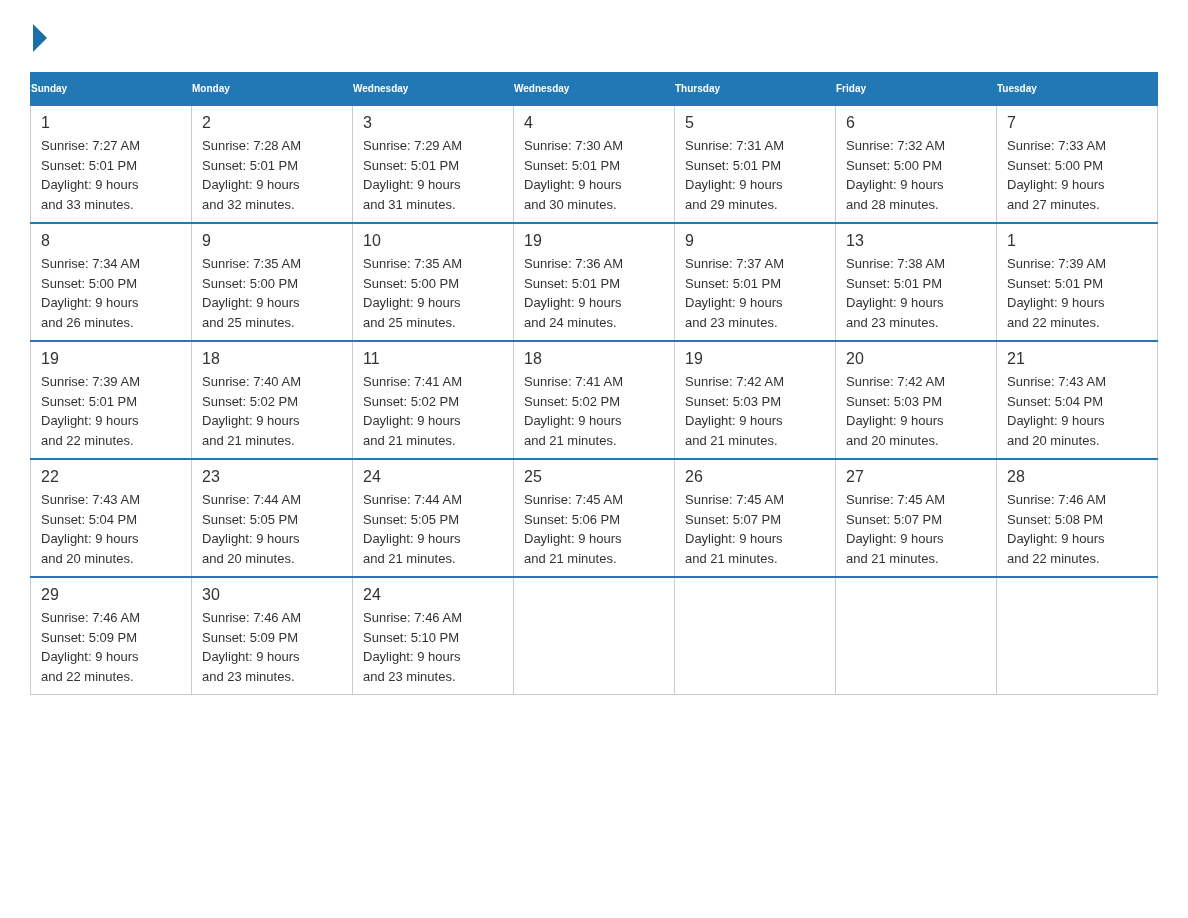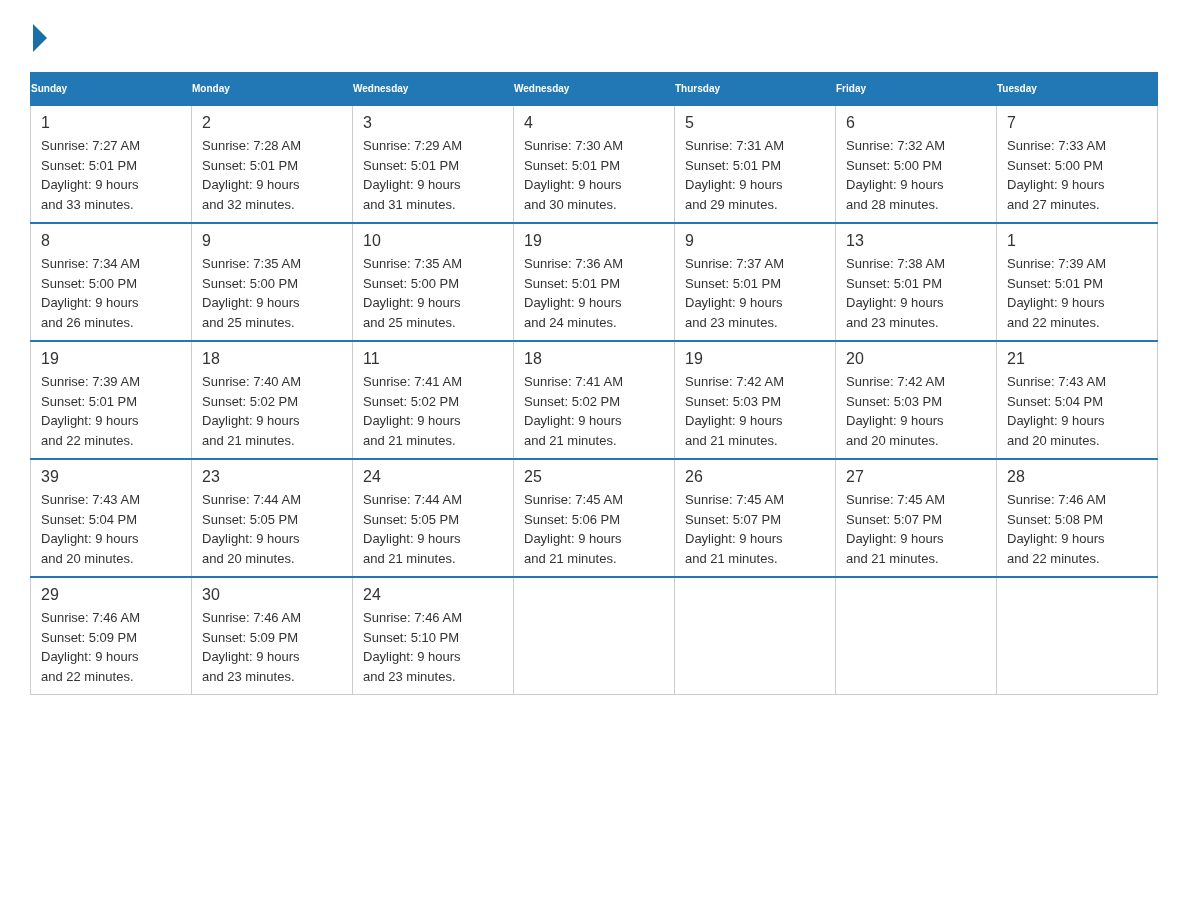--- a/index.html
+++ b/index.html
@@ -320,21 +320,21 @@
           <div class="day-info">
             Sunrise: 7:43 AM<br>
             Sunset: 5:04 PM<br>
             Daylight: 9 hours<br>
             and 20 minutes.
           </div>
         </td>
       </tr>
       <tr>
         <td>
-          <span class="day-num">39</span>
+          <span class="day-num">22</span>
           <div class="day-info">
             Sunrise: 7:43 AM<br>
             Sunset: 5:04 PM<br>
             Daylight: 9 hours<br>
             and 20 minutes.
           </div>
         </td>
         <td>
           <span class="day-num">23</span>
           <div class="day-info">

